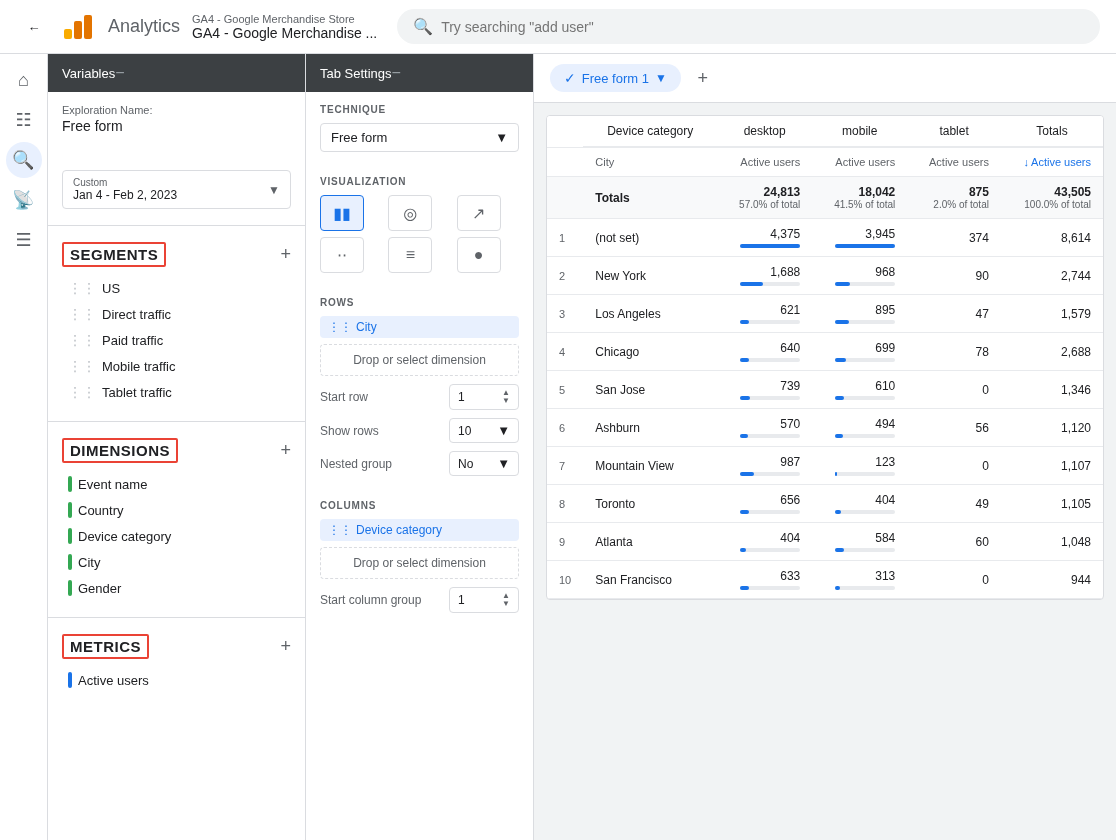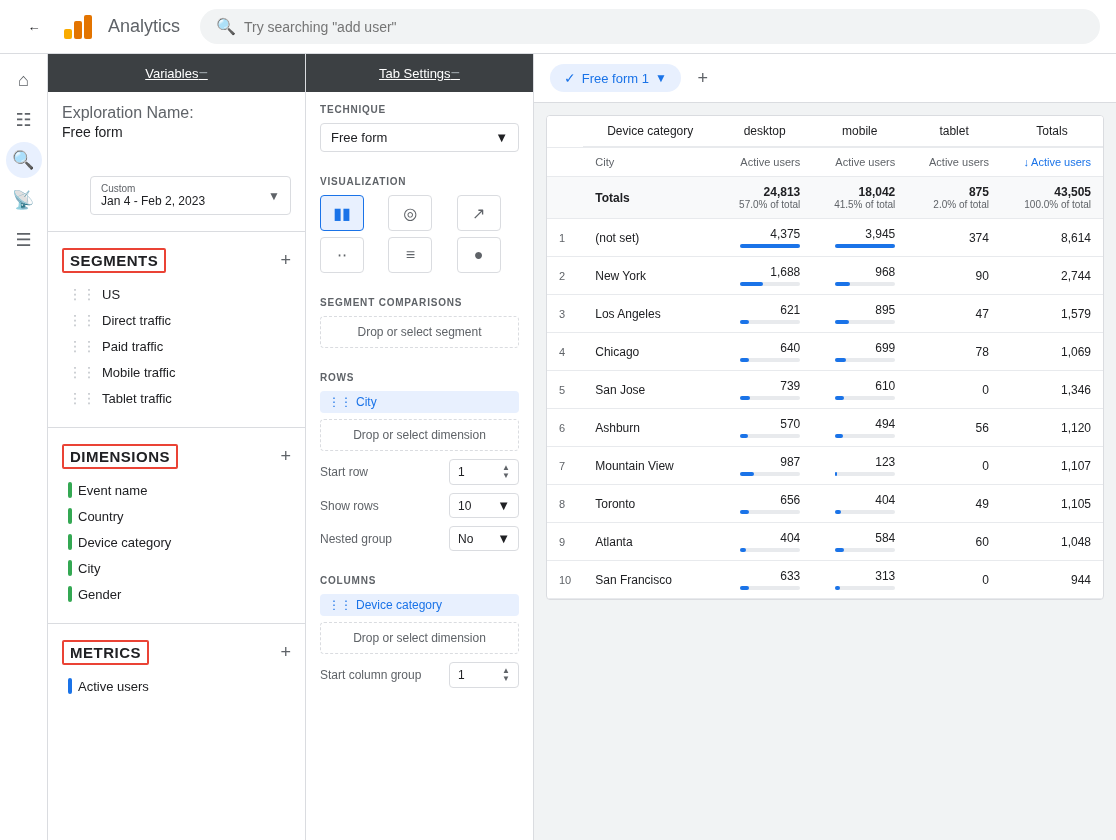--- a/index.html
+++ b/index.html
@@ -38,31 +38,31 @@
     }
     .nav-icon.active { background: #e8f0fe; color: #1a73e8; }
 
     
     .variables-panel {
       width: 258px; background: #fff; border-right: 1px solid #dadce0;
       display: flex; flex-direction: column; overflow-y: auto;
     }
     .panel-header {
       background: #3c4043; color: #fff; padding: 10px 14px;
-      display: flex; align-items: center; justify-content: center;
-      font-size: 13px; font-weight: 500; text-decoration: underline;
+      display: flex; align-items: center; justify-content: flex-start;
+      font-size: 13px; font-weight: 500;
     }
     .panel-header-minimize { color: #9aa0a6; cursor: pointer; font-size: 16px; }
     .panel-section { padding: 12px 14px; }
-    .exploration-label { font-size: 16px; color: #5f6368; }
+    .exploration-label { font-size: 11px; color: #5f6368; }
     .exploration-name { font-size: 14px; font-weight: 500; color: #202124; margin-top: 2px; }
     .date-range {
       display: flex; align-items: center; justify-content: space-between;
       margin-top: 12px; padding: 6px 10px; border: 1px solid #dadce0;
-      border-radius: 4px; cursor: pointer; margin-left: 28px;
+      border-radius: 4px; cursor: pointer;
     }
     .date-label { font-size: 10px; color: #5f6368; }
     .date-value { font-size: 12px; color: #202124; }
     .chevron { color: #5f6368; font-size: 12px; }
 
     .section-title-row {
       display: flex; align-items: center; justify-content: space-between;
       margin-bottom: 8px;
     }
     .section-title {
@@ -178,20 +178,24 @@
     <span>←</span>
   </div>
   <div class="logo-icon">
     <svg width="28" height="24" viewBox="0 0 28 24">
       <rect x="0" y="14" width="8" height="10" rx="2" fill="#f9ab00"></rect>
       <rect x="10" y="6" width="8" height="18" rx="2" fill="#e37400"></rect>
       <rect x="20" y="0" width="8" height="24" rx="2" fill="#e37400"></rect>
     </svg>
   </div>
   <span class="logo-text">Analytics</span>
+  <div class="top-bar-title">
+    <span class="top-bar-subtitle">GA4 - Google Merchandise Store</span>
+    <span class="top-bar-main">GA4 - Google Merchandise ...</span>
+  </div>
   <div class="search-bar">
     <span class="search-icon">🔍</span>
     <input class="search-input" placeholder="Try searching &quot;add user&quot;" style="">
   </div>
 </div>
 
 <div class="main-layout">
 
   <div class="left-nav">
     <div class="nav-icon">⌂</div>
@@ -319,26 +323,20 @@
       <div class="viz-grid">
         <div class="viz-btn active">▮▮</div>
         <div class="viz-btn">◎</div>
         <div class="viz-btn">↗</div>
         <div class="viz-btn">⋅⋅</div>
         <div class="viz-btn">≡</div>
         <div class="viz-btn">●</div>
       </div>
     </div>
 
-    <div class="settings-section">
-      <div class="settings-label">SEGMENT COMPARISONS</div>
-      <div class="drop-zone">
-        <span>Drop or select segment</span>
-      </div>
-    </div>
 
     <div class="settings-section">
       <div class="settings-label">ROWS</div>
       <div class="chip-item">
         <span>⋮⋮</span>
         <span>City</span>
       </div>
       <div class="drop-zone">
         <span>Drop or select dimension</span>
       </div>
@@ -526,21 +524,21 @@
     </td>
     <td>
       <div class="bar-container">
         <span>699</span>
         <div class="bar-track">
                       <div class="bar-fill mobile" style="width:11px"></div>
                     </div>
       </div>
     </td>
     <td>78</td>
-    <td style="font-weight:500;">1,069</td>
+    <td style="font-weight:500;">2,688</td>
   </tr>
               <tr>
     <td style="color:#5f6368;font-size:11px;">5</td>
     <td class="city-col">San Jose</td>
     <td>
       <div class="bar-container">
         <span>739</span>
         <div class="bar-track">
                       <div class="bar-fill" style="width:10px"></div>
                     </div>

